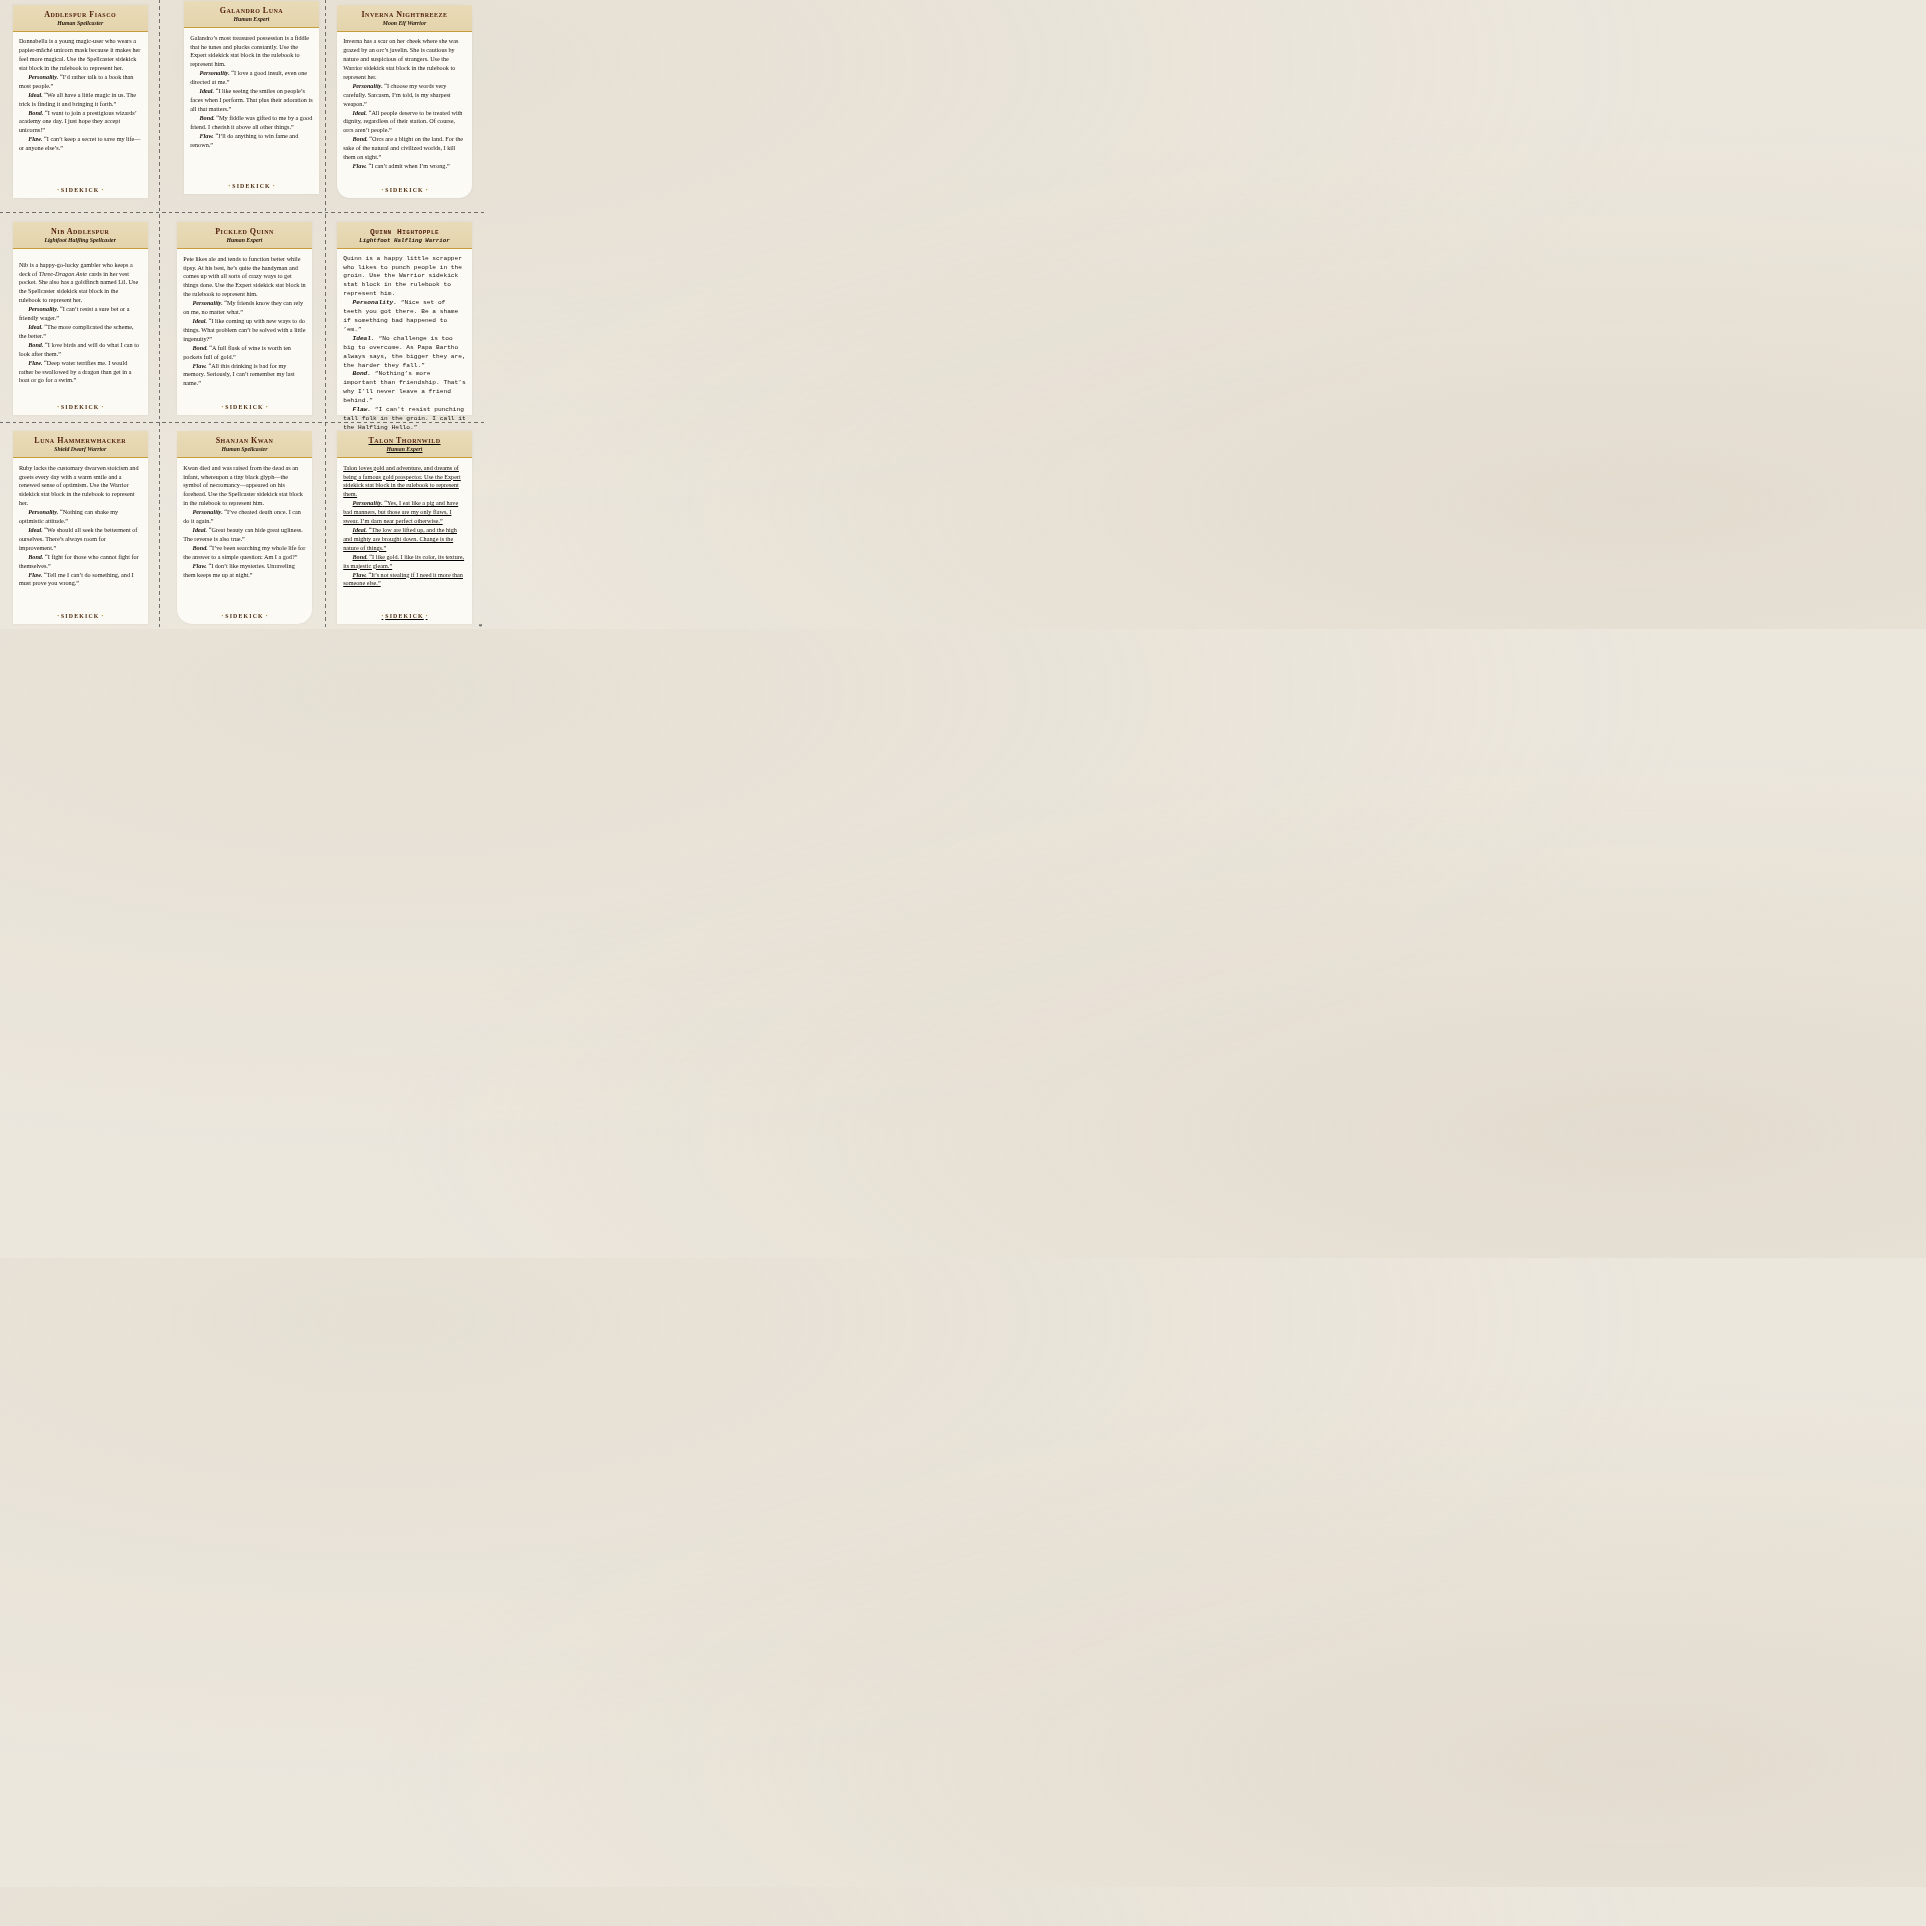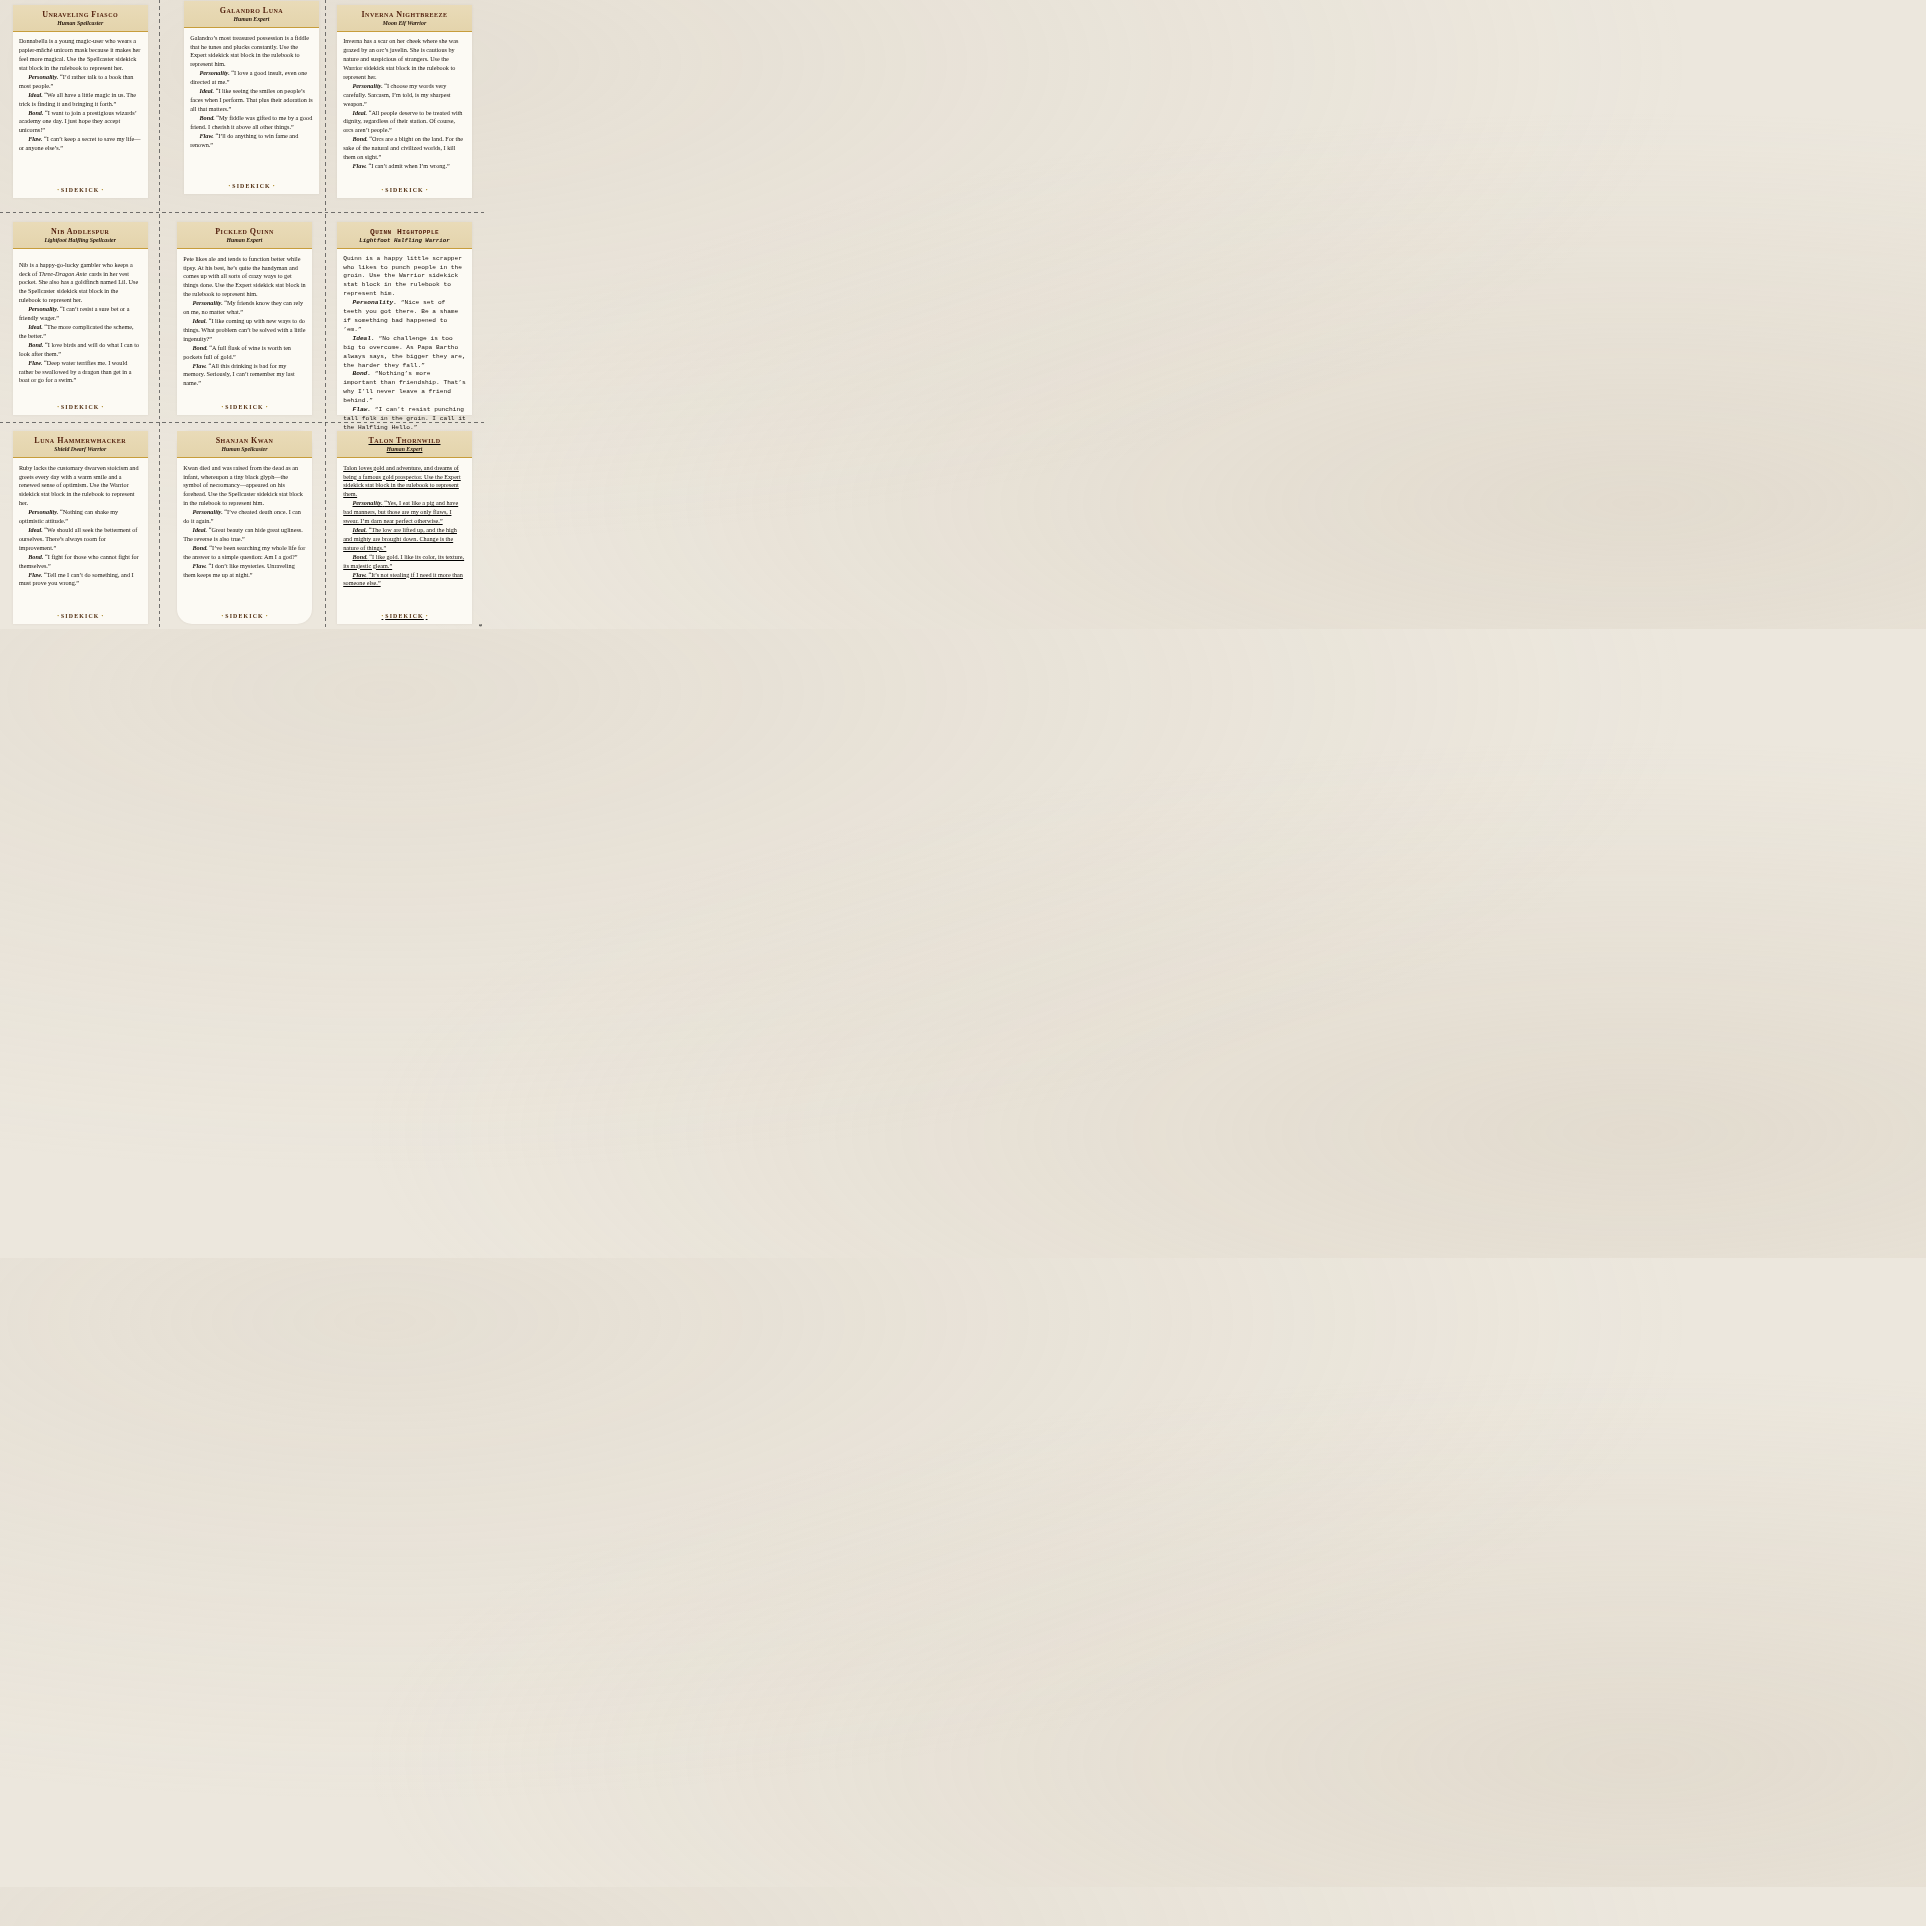--- a/index.html
+++ b/index.html
@@ -31,21 +31,21 @@
 
   .card {
     position: absolute;
     width: 135px; height: 193px;
     display: flex; flex-direction: column;
     background: #fcfaf4;
     box-shadow: 0 0 2.3px rgba(120,110,95,0.12);
   }
   .card:nth-of-type(1) { left: 12.7px;  top: 4.6px; }
   .card:nth-of-type(2) { left: 177px; top: 1px; margin-left: 7px; }
-  .card:nth-of-type(3) { left: 337px; top: 4.6px; }
+  .card:nth-of-type(3) { left: 337px; top: 4.6px; border-radius: 13px; }
   .card:nth-of-type(4) { left: 12.7px;  top: 222px; gap: 6px; }
   .card:nth-of-type(5) { left: 177px; top: 222px; }
   .card:nth-of-type(6) { left: 337px; top: 222px; font-family: Liberation Mono, monospace; }
   .card:nth-of-type(7) { left: 12.7px;  top: 431px; }
   .card:nth-of-type(8) { left: 177px; top: 431px; border-radius: 15px; }
   .card:nth-of-type(9) { left: 337px; top: 431px; text-decoration: underline; }
 
   .card-header {
     background: linear-gradient(#e9dbb8, #e4d4ac);
     border-bottom: 1.2px solid #c79d3b;
@@ -122,21 +122,21 @@
 <body>
 
 <div class="cut-v v1"></div>
 <div class="cut-v v2"></div>
 <div class="cut-h h1"></div>
 <div class="cut-h h2"></div>
 
 <div id="cards-grid">
     <div class="card">
     <div class="card-header">
-      <div class="card-title">Unraveling Fiasco</div>
+      <div class="card-title">Addlespur Fiasco</div>
       <div class="card-subtitle">Human Spellcaster</div>
     </div>
     <div class="card-body">
       <p class="intro"><span>Donnabella is a young magic-user who wears a papier-mâché unicorn mask because it makes her feel more magical. Use the Spellcaster sidekick stat block in the rulebook to represent her.</span></p>
     <p class="trait"><b class="trait-label">Personality.</b> <span>“I’d rather talk to a book than most people.”</span></p>
         <p class="trait"><b class="trait-label">Ideal.</b> <span>“We all have a little magic in us. The trick is finding it and bringing it forth.”</span></p>
         <p class="trait"><b class="trait-label">Bond.</b> <span>“I want to join a prestigious wizards’ academy one day. I just hope they accept unicorns!”</span></p>
         <p class="trait"><b class="trait-label">Flaw.</b> <span>“I can’t keep a secret to save my life—or anyone else’s.”</span></p>
       </div>
     <div class="card-footer"><span class="dot">•</span><span>SIDEKICK</span><span class="dot">•</span></div>

